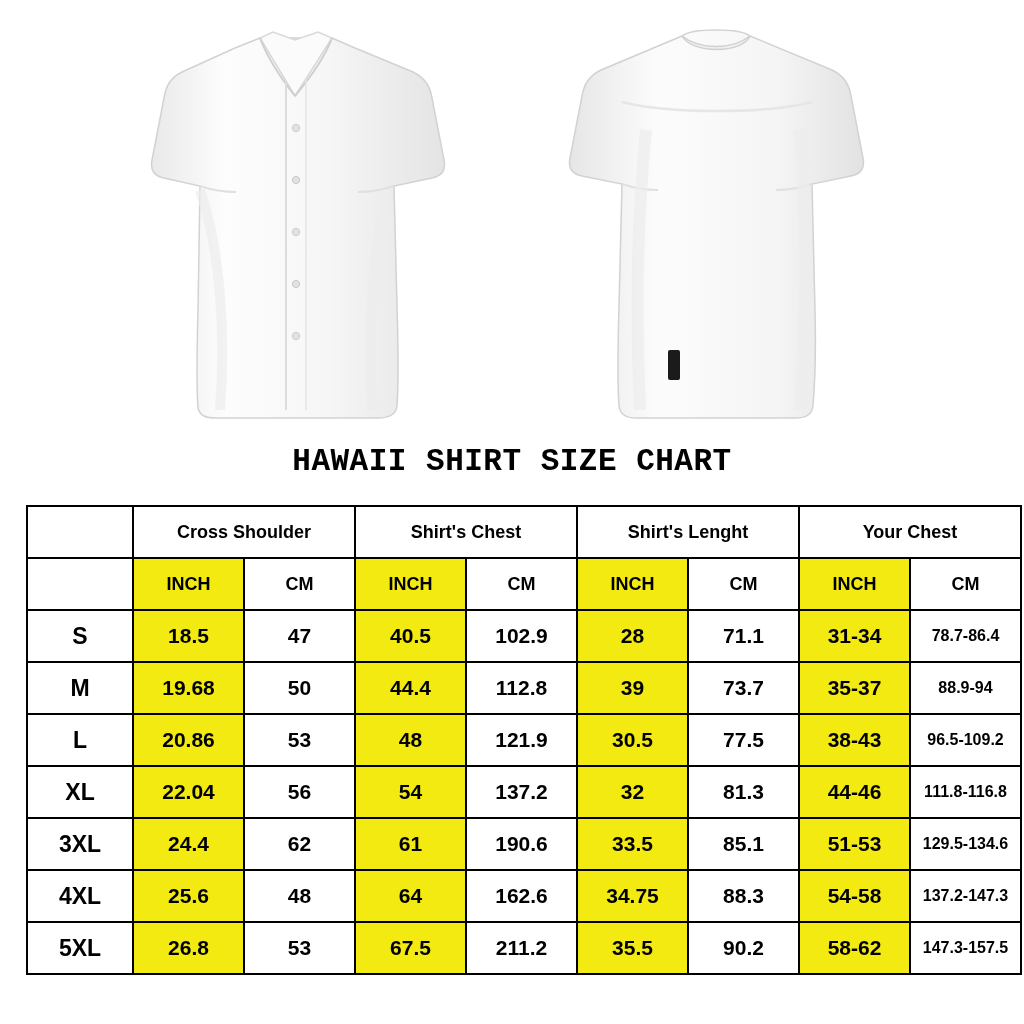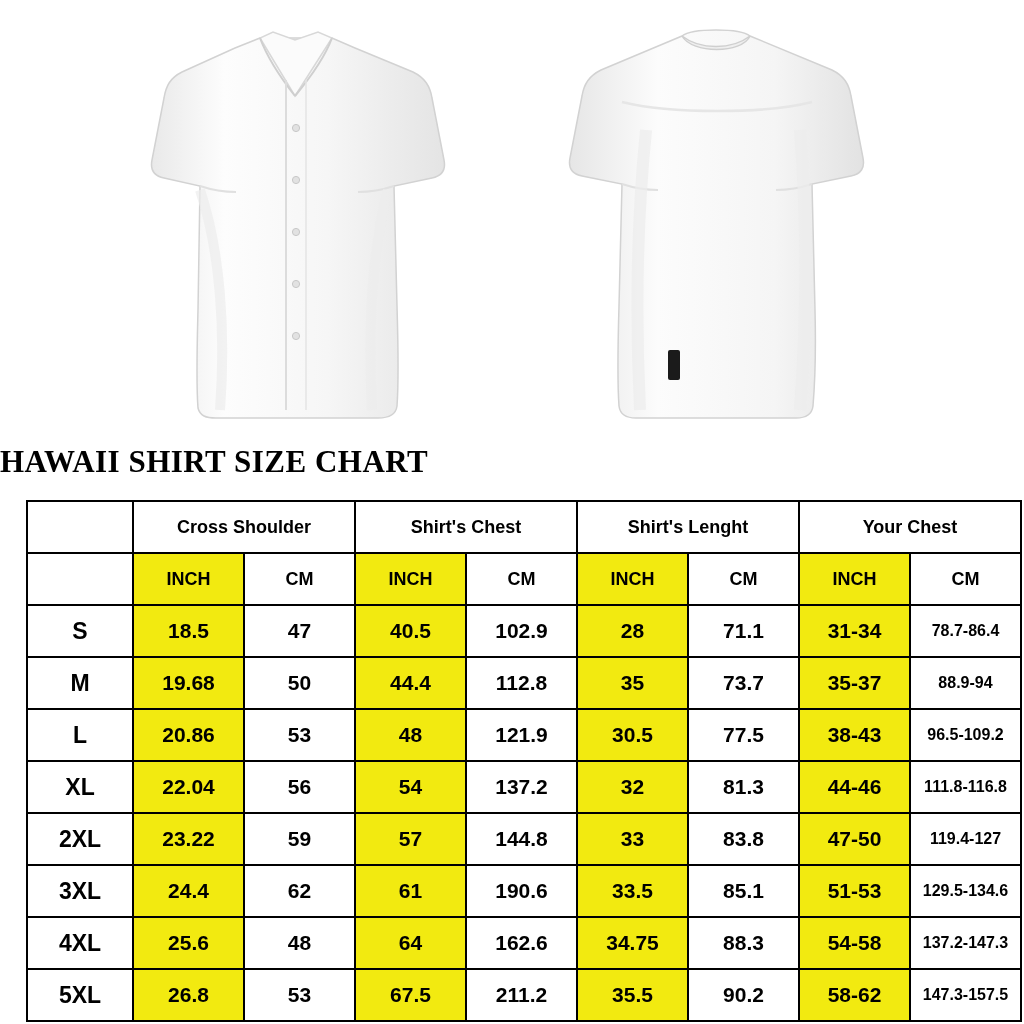--- a/index.html
+++ b/index.html
@@ -37,25 +37,26 @@
     width: 330px;
     height: 420px;
   }
   .shirt.front { left: 140px; }
   .shirt.back  { left: 560px; }
 
   .shirt svg { display: block; width: 100%; height: 100%; }
 
   
   .chart-title {
+    text-align: center;
     font-size: 31px;
     font-weight: bold;
     letter-spacing: 0.5px;
-    margin: 4px 0 20px 0;
-    font-family: Liberation Serif, serif;
+    margin: 4px 0 26px 0;
+    font-family: Liberation Mono, monospace;
   }
 
   
   .table-wrap {
     padding: 0 26px;
     box-sizing: border-box;
   }
   table.size-chart {
     width: 996px;
     border-collapse: collapse;
@@ -213,21 +214,21 @@
           <td class="val">71.1</td>
           <td class="val hl">31-34</td>
           <td class="val small">78.7-86.4</td>
         </tr>
         <tr>
           <td class="size-cell">M</td>
           <td class="val hl">19.68</td>
           <td class="val">50</td>
           <td class="val hl">44.4</td>
           <td class="val">112.8</td>
-          <td class="val hl">35</td>
+          <td class="val hl">39</td>
           <td class="val">73.7</td>
           <td class="val hl">35-37</td>
           <td class="val small">88.9-94</td>
         </tr>
         <tr>
           <td class="size-cell">L</td>
           <td class="val hl">20.86</td>
           <td class="val">53</td>
           <td class="val hl">48</td>
           <td class="val">121.9</td>
@@ -241,31 +242,20 @@
           <td class="val hl">22.04</td>
           <td class="val">56</td>
           <td class="val hl">54</td>
           <td class="val">137.2</td>
           <td class="val hl">32</td>
           <td class="val">81.3</td>
           <td class="val hl">44-46</td>
           <td class="val small">111.8-116.8</td>
         </tr>
         <tr>
-          <td class="size-cell">2XL</td>
-          <td class="val hl">23.22</td>
-          <td class="val">59</td>
-          <td class="val hl">57</td>
-          <td class="val">144.8</td>
-          <td class="val hl">33</td>
-          <td class="val">83.8</td>
-          <td class="val hl">47-50</td>
-          <td class="val small">119.4-127</td>
-        </tr>
-        <tr>
           <td class="size-cell">3XL</td>
           <td class="val hl">24.4</td>
           <td class="val">62</td>
           <td class="val hl">61</td>
           <td class="val">190.6</td>
           <td class="val hl">33.5</td>
           <td class="val">85.1</td>
           <td class="val hl">51-53</td>
           <td class="val small">129.5-134.6</td>
         </tr>

